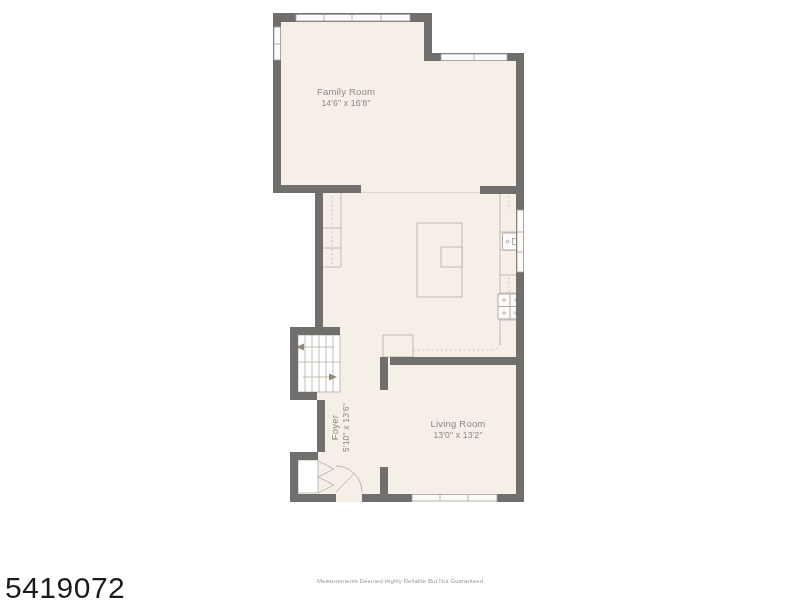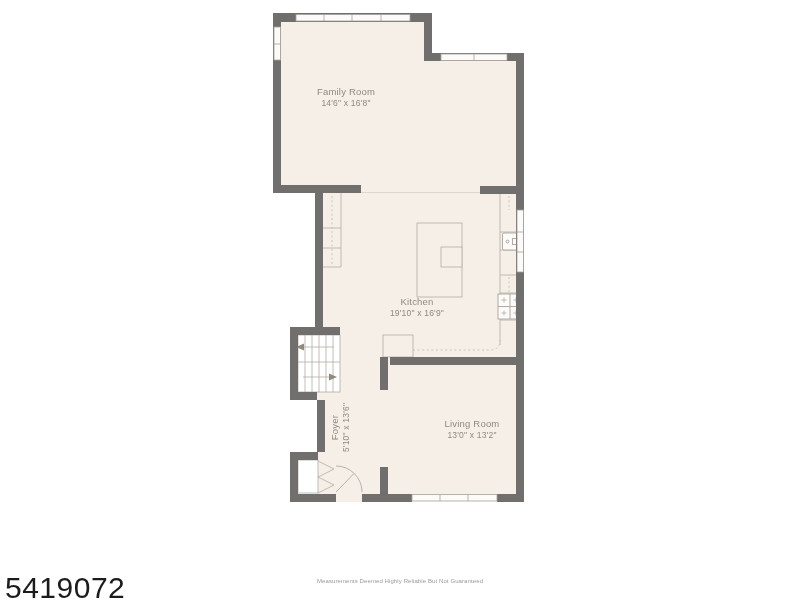--- a/index.html
+++ b/index.html
@@ -137,26 +137,22 @@
       <path d="M336 492 L354 473.5"></path>
     </g>
   </svg>
 
   <div class="room-label" style="left:286px;top:86px;width:120px;">
     <span class="rname">Family Room</span>
     <span class="rdims">14'6" x 16'8"</span>
   </div>
 
 
-  <div class="room-label" style="left:357px;top:296px;width:120px;">
-    <span class="rname">Kitchen</span>
-    <span class="rdims">19'10" x 16'9"</span>
-  </div>
 
-  <div class="room-label" style="left:412px;top:418px;width:120px;">
+  <div class="room-label" style="left:398px;top:418px;width:120px;">
     <span class="rname">Living Room</span>
     <span class="rdims">13'0" x 13'2"</span>
   </div>
 
   <div class="room-label rot" style="left:280px;top:416px;width:120px;">
     <span class="rname">Foyer</span>
     <span class="rdims">5'10" x 13'6"</span>
   </div>
 
   <div class="listing-number">5419072</div>

